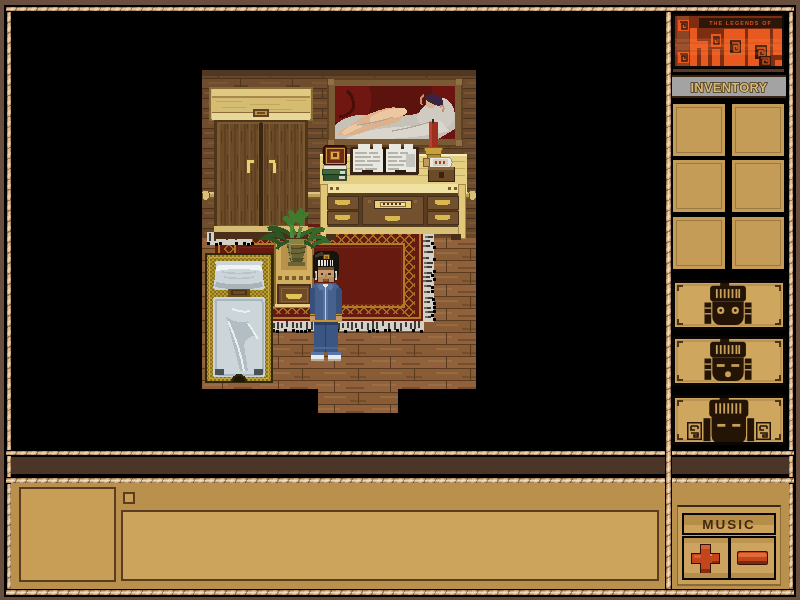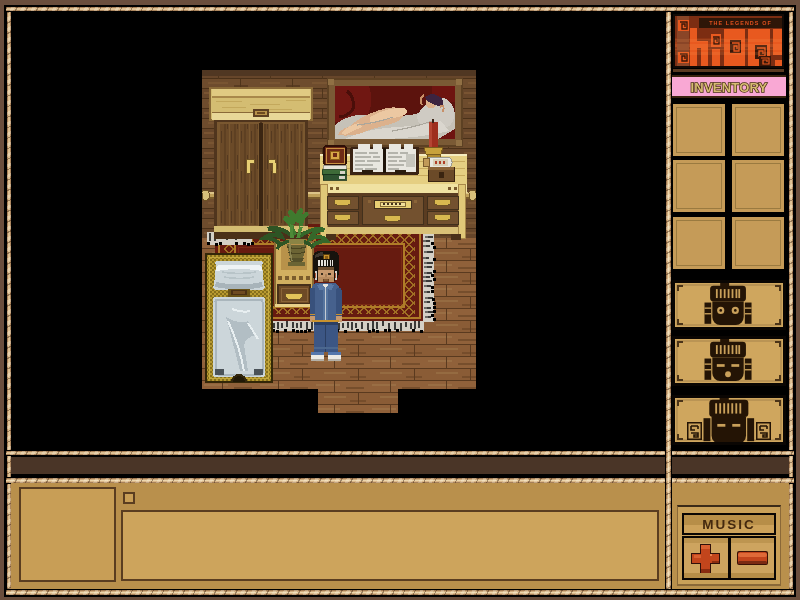--- a/index.html
+++ b/index.html
@@ -668,21 +668,21 @@
     <path d="M88 44 h8 v6 h-6 v-4 h4 v2" stroke="#e8591f" fill="none" stroke-width="1.2"></path>
     <g fill="#ff9c58" opacity="0.15">
         <rect x="2" y="25" width="107" height="3"></rect>
         <rect x="2" y="30" width="107" height="6"></rect>
         <rect x="2" y="38" width="107" height="3"></rect>
       </g>
   </svg>
 
   <div class="abs" style="left:1px;top:57px;width:111px;height:3px;background:#5a3a22;"></div>
 
-  <div class="abs" style="left:0px;top:63px;width:114px;height:19px;background:#f9a8d4;border-top:2px solid #3a2410;border-bottom:2px solid #3a2410;">
+  <div class="abs" style="left:0px;top:63px;width:114px;height:19px;background:#a3a3a3;border-top:2px solid #3a2410;border-bottom:2px solid #3a2410;">
     <svg width="114" height="19" viewBox="0 0 114 19">
       <text x="57" y="14.5" font-family="Liberation Sans, sans-serif" font-size="13" font-weight="bold" fill="#d8bc74" stroke="#46300f" stroke-width="1.5" paint-order="stroke" text-anchor="middle" letter-spacing="0.2">INVENTORY</text>
     </svg>
   </div>
 
   <div class="abs slot" style="left:1px;top:92px;"></div>
 
   <div class="abs slot" style="left:60px;top:92px;"></div>
 
   <div class="abs slot" style="left:1px;top:148px;"></div>

